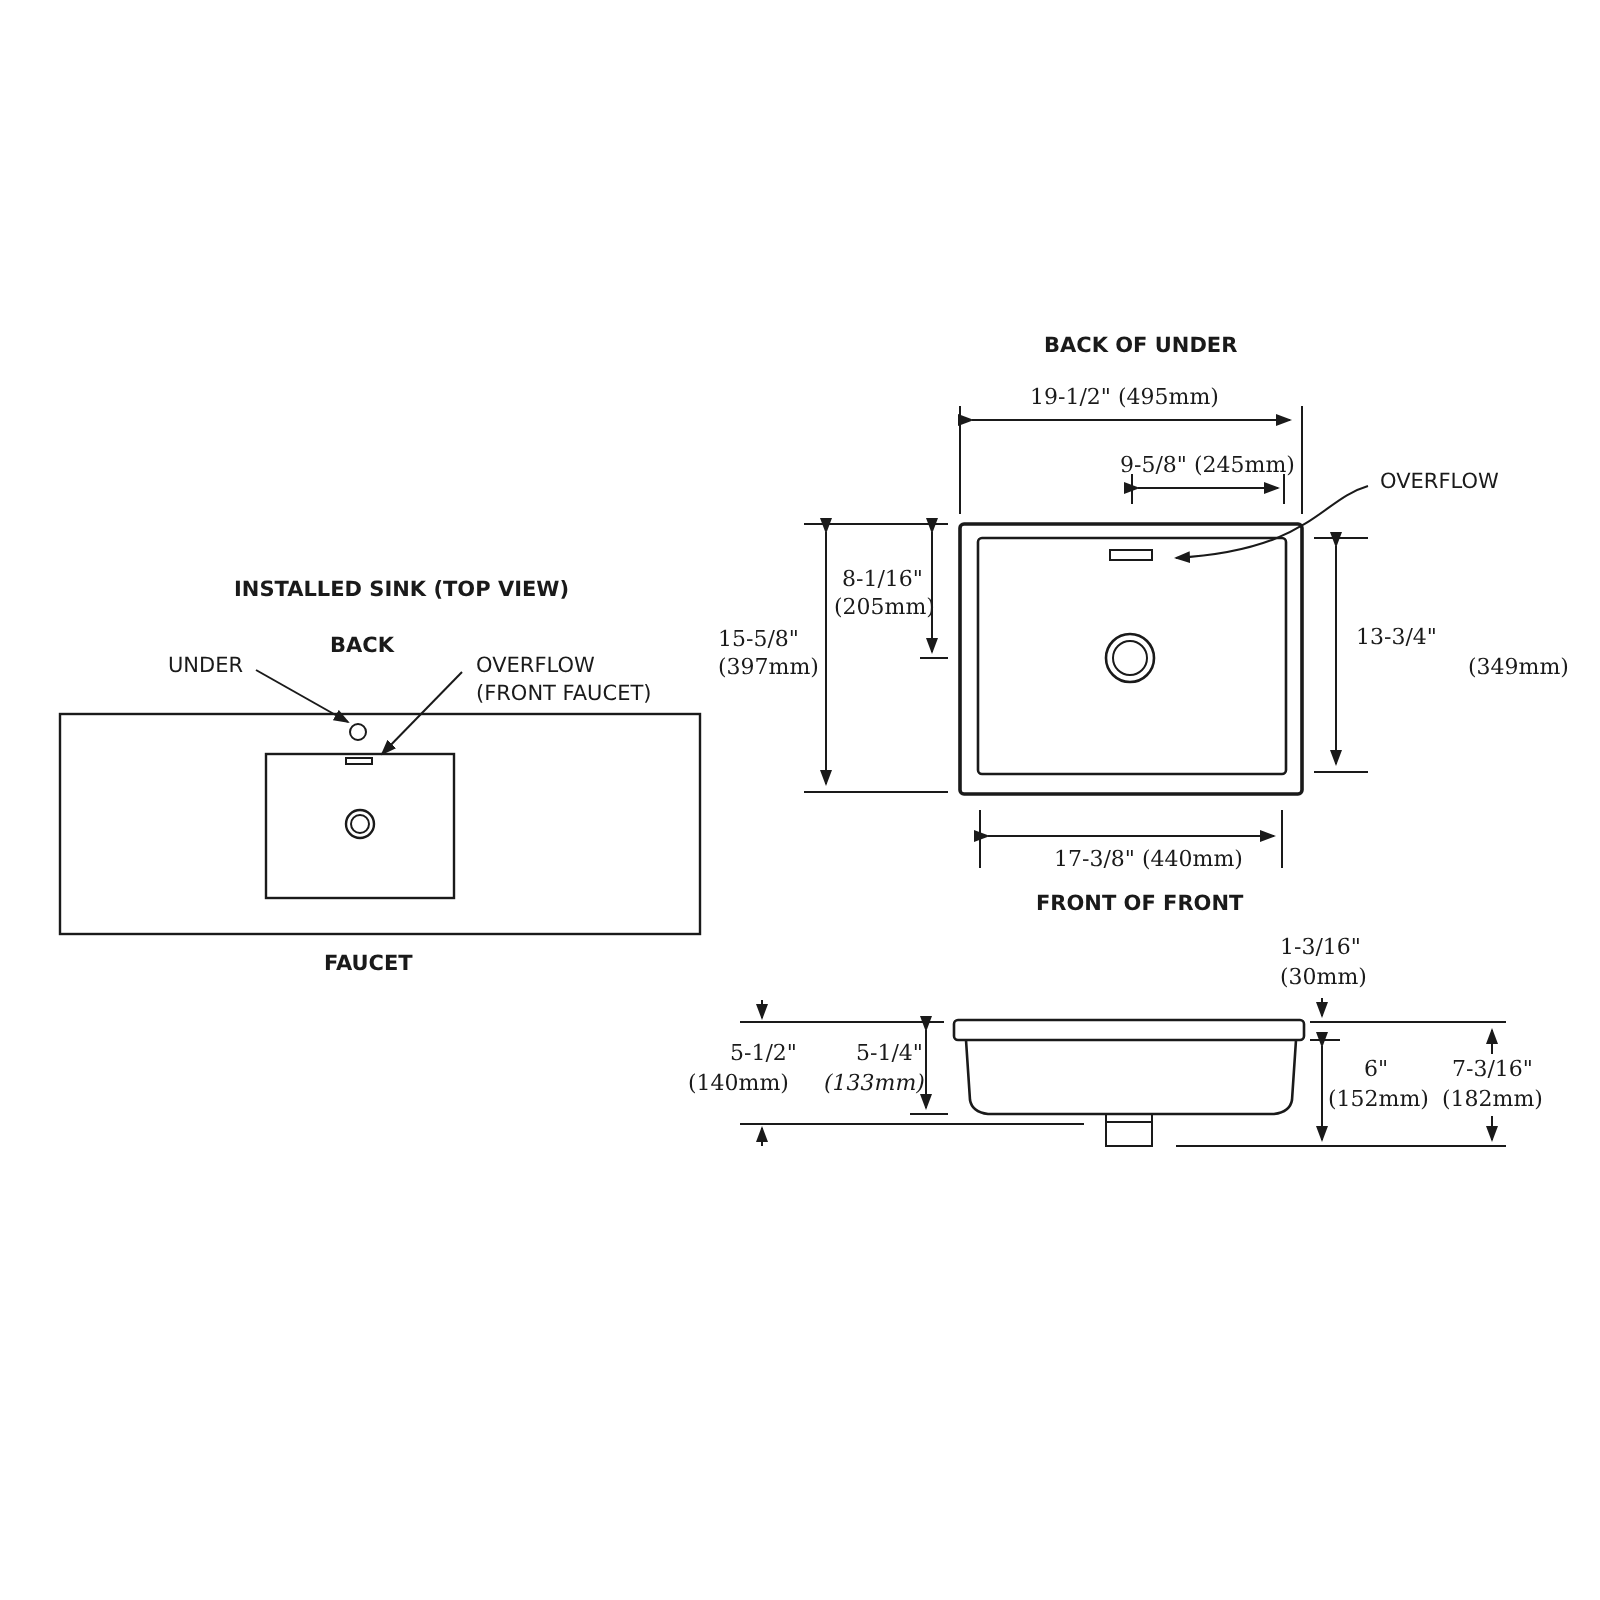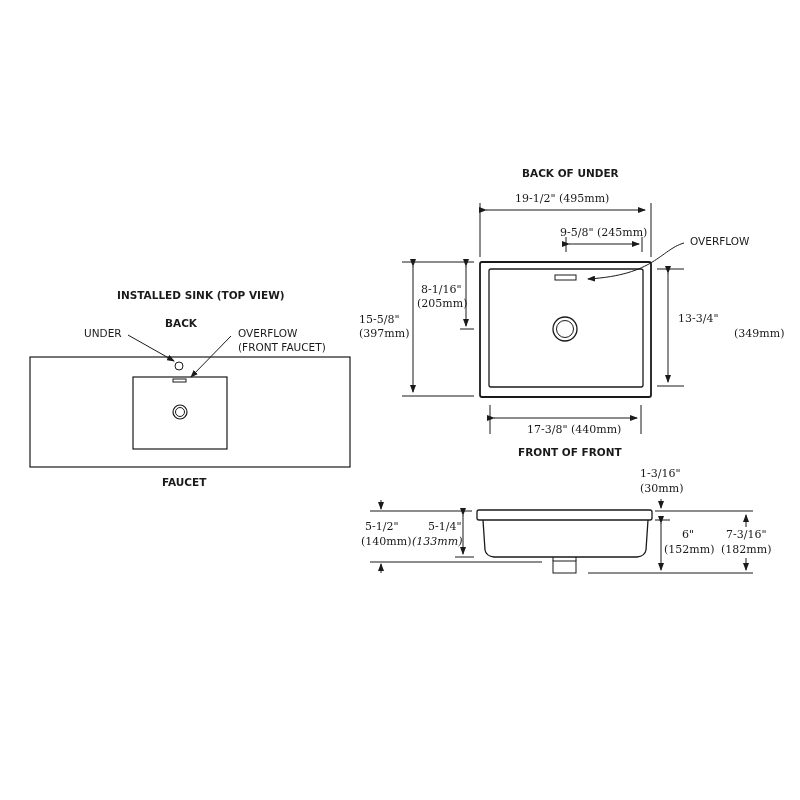--- a/index.html
+++ b/index.html
@@ -113,21 +113,21 @@
 <div class="dim" style="left:421px;top:283px;">8-1/16"</div>
 <div class="dim" style="left:417px;top:297px;">(205mm)</div>
 <div class="dim" style="left:678px;top:312px;">13-3/4"</div>
 <div class="dim" style="left:700px;top:327px;margin-left:34px;">(349mm)</div>
 <div class="dim" style="left:527px;top:423px;">17-3/8" (440mm)</div>
 
 <div class="lbl bold" style="left:518px;top:446px;">FRONT OF FRONT</div>
 <div class="dim" style="left:640px;top:467px;">1-3/16"</div>
 <div class="dim" style="left:640px;top:482px;text-align:center;">(30mm)</div>
 <div class="dim" style="left:365px;top:520px;">5-1/2"</div>
-<div class="dim" style="left:361px;top:535px;">(140mm)</div>
+<div class="dim" style="left:344px;top:535px;">(140mm)</div>
 <div class="dim" style="left:428px;top:520px;">5-1/4"</div>
 <div class="dim" style="left:412px;top:535px;font-style:italic;">(133mm)</div>
 <div class="dim" style="left:682px;top:528px;">6"</div>
 <div class="dim" style="left:664px;top:543px;">(152mm)</div>
 <div class="dim" style="left:726px;top:528px;">7-3/16"</div>
 <div class="dim" style="left:721px;top:543px;">(182mm)</div>
 
 </div>
 
 </body></html>

